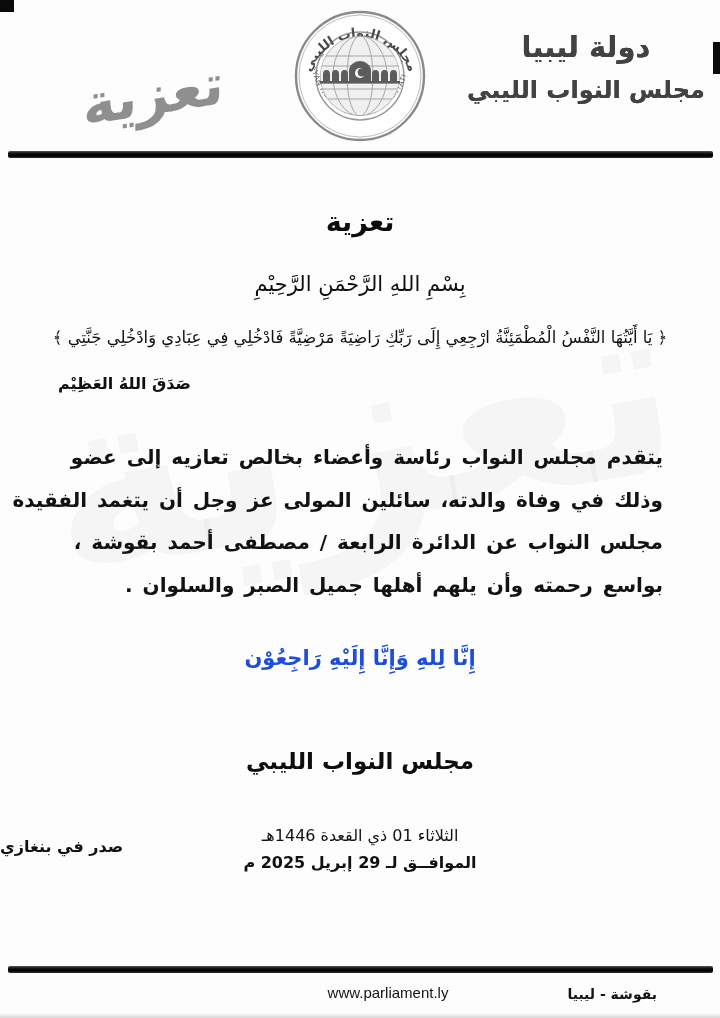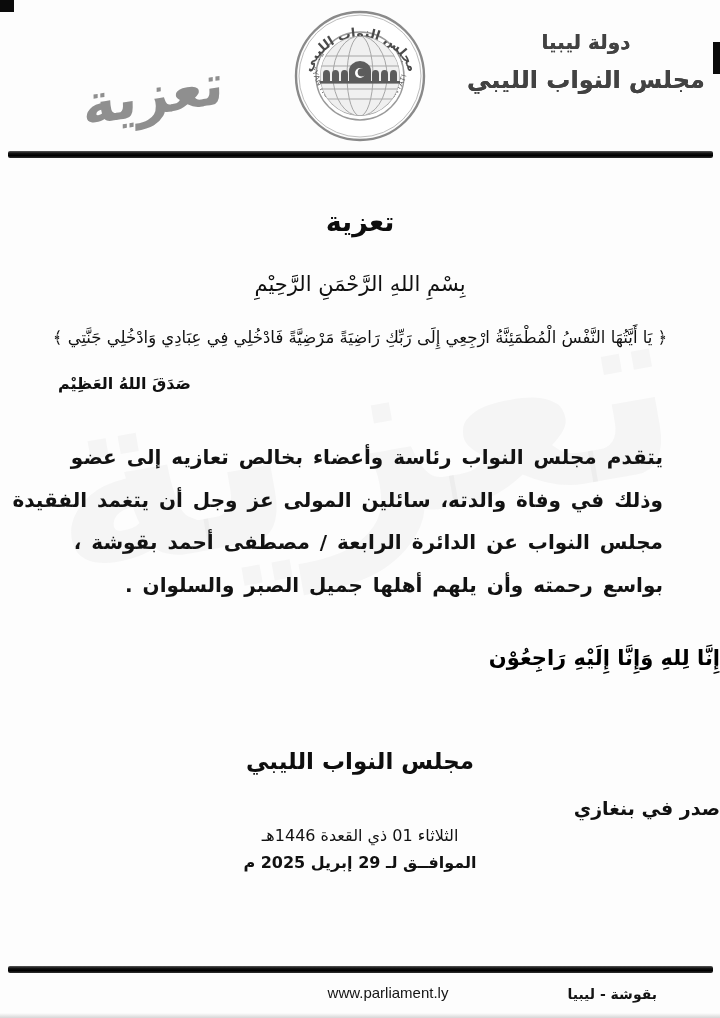--- a/index.html
+++ b/index.html
@@ -14,21 +14,21 @@
   .bottom-scan-strip{position:absolute;left:0;right:0;bottom:0;height:5px;
     background:linear-gradient(to bottom,rgba(255,255,255,0),#c9c9c9);opacity:.75;}
   
   .stamp{position:absolute;left:58px;top:38px;width:190px;height:112px;
     display:flex;align-items:center;justify-content:center;}
   .stamp-text{font-size:56px;font-weight:700;color:#8f8f8f;
     transform:rotate(-9deg) skewX(-8deg);letter-spacing:1px;}
   .logo-wrap{position:absolute;left:293px;top:9px;width:134px;height:136px;}
   .state-block{position:absolute;right:8px;top:30px;width:252px;text-align:center;
     color:#424242;direction:rtl;}
-  .state-line1{font-size:20px;font-weight:700;margin-bottom:12px;
+  .state-line1{font-size:29px;font-weight:700;margin-bottom:12px;
     text-shadow:0 0 .5px #424242;}
   .state-line2{font-size:24px;font-weight:700;text-shadow:0 0 .5px #424242;}
   
   .rule{position:absolute;left:8px;right:7px;height:7px;border-radius:2px;
     background:linear-gradient(to bottom,#5a5a5a 0%,#161616 30%,#000 65%,#303030 100%);}
   .rule-top{top:151px;}
   .rule-bottom{top:966px;}
   
   .doc-title{position:absolute;top:206px;left:0;right:0;text-align:center;
     font-size:27px;font-weight:700;color:#0d0d0d;}
@@ -39,26 +39,26 @@
   .sadaqa{position:absolute;top:374px;left:58px;direction:rtl;
     font-size:16px;font-weight:700;color:#101010;}
   .watermark{position:absolute;top:290px;left:-30px;width:780px;text-align:center;
     font-size:250px;font-weight:700;color:rgba(110,110,110,0.055);
     transform:rotate(-10deg);pointer-events:none;direction:rtl;}
   .body-block{position:absolute;top:436px;left:57px;right:57px;direction:rtl;}
   .body-line{height:42.5px;line-height:42.5px;font-size:20px;font-weight:700;
     text-align:justify;text-align-last:justify;word-spacing:3px;color:#121212;
     white-space:nowrap;display:block;overflow:visible;}
   .body-line::after{content:"";display:inline-block;width:100%;}
-  .istirjaa{position:absolute;top:646px;left:0;right:0;text-align:right;direction:rtl;
-    font-size:21px;font-weight:700;color:#000000;}
+  .istirjaa{position:absolute;top:646px;left:0;right:0;text-align:center;direction:rtl;
+    font-size:21px;font-weight:700;color:#1d4ed8;}
   .signature{position:absolute;top:748px;left:0;right:0;text-align:center;direction:rtl;
     font-size:23px;font-weight:700;color:#0e0e0e;}
-  .issued{position:absolute;top:797px;left:0;right:0;text-align:right;direction:rtl;
-    font-size:19px;font-weight:700;}
+  .issued{position:absolute;top:837px;left:0;right:0;text-align:left;direction:rtl;
+    font-size:16px;font-weight:700;}
   .hijri{position:absolute;top:826px;left:0;right:0;text-align:center;direction:rtl;
     font-size:16px;font-weight:400;}
   .greg{position:absolute;top:853px;left:0;right:0;text-align:center;direction:rtl;
     font-size:16px;font-weight:700;}
   
   .footer-email{position:absolute;left:60px;top:984px;font-size:15px;
     font-family:"Liberation Sans","DejaVu Sans",sans-serif;color:#141414;}
   .footer-web{position:absolute;left:300px;width:176px;top:984px;text-align:center;
     font-size:15px;font-family:"Liberation Sans","DejaVu Sans",sans-serif;color:#141414;}
   .footer-loc{position:absolute;right:63px;top:986px;direction:rtl;

